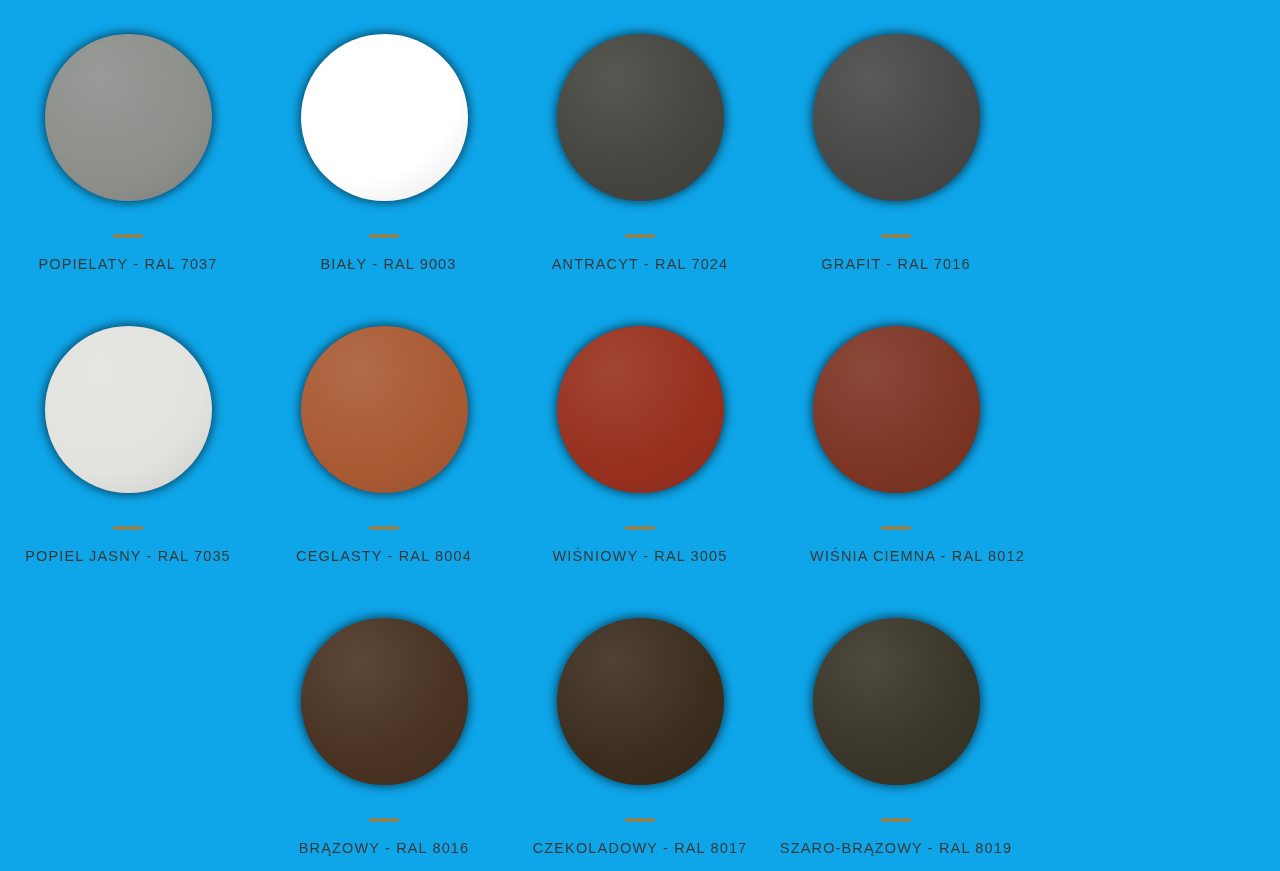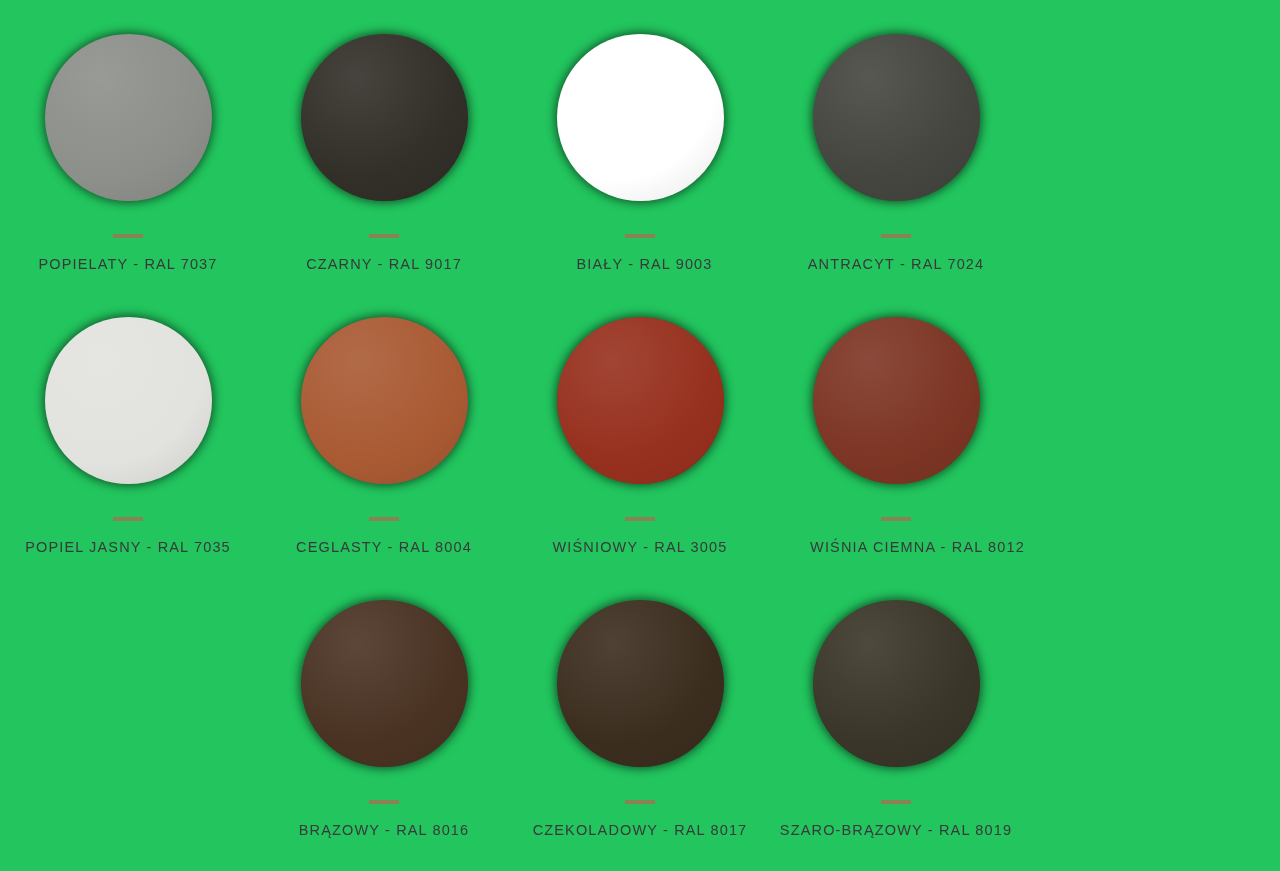--- a/index.html
+++ b/index.html
@@ -93,49 +93,49 @@
     font-weight: 400;
     text-align: center;
     white-space: nowrap;
     line-height: 1;
     text-transform: uppercase;
   }
 </style>
 </head>
 <body>
 
-<div id="swatch-grid" style="background: #22c55e;">
+<div id="swatch-grid" style="background: #0ea5e9; gap: 9px;">
     <div class="swatch-row">
       <div class="swatch-cell">
         <div class="swatch-disc-wrap">
           <div class="swatch-disc" style="background: rgb(141, 143, 139);"></div>
         </div>
         <div class="swatch-divider" style="background: rgb(138, 130, 86);"></div>
         <div class="swatch-label" style="color: rgb(57, 57, 58);">POPIELATY - RAL 7037</div>
       </div>
       <div class="swatch-cell">
         <div class="swatch-disc-wrap">
-          <div class="swatch-disc" style="background: rgb(50, 46, 40);"></div>
-        </div>
-        <div class="swatch-divider" style="background: rgb(138, 130, 86);"></div>
-        <div class="swatch-label" style="color: rgb(57, 57, 58);">CZARNY - RAL 9017</div>
-      </div>
-      <div class="swatch-cell">
-        <div class="swatch-disc-wrap">
           <div class="swatch-disc" style="background: rgb(255, 255, 255);"></div>
         </div>
         <div class="swatch-divider" style="background: rgb(138, 130, 86);"></div>
         <div class="swatch-label" style="color: rgb(57, 57, 58); margin-left: 9px;">BIAŁY - RAL 9003</div>
       </div>
       <div class="swatch-cell">
         <div class="swatch-disc-wrap">
           <div class="swatch-disc" style="background: rgb(69, 69, 63);"></div>
         </div>
         <div class="swatch-divider" style="background: rgb(138, 130, 86);"></div>
         <div class="swatch-label" style="color: rgb(57, 57, 58);">ANTRACYT - RAL 7024</div>
+      </div>
+      <div class="swatch-cell">
+        <div class="swatch-disc-wrap">
+          <div class="swatch-disc" style="background: rgb(71, 71, 69);"></div>
+        </div>
+        <div class="swatch-divider" style="background: rgb(138, 130, 86);"></div>
+        <div class="swatch-label" style="color: rgb(57, 57, 58);">GRAFIT - RAL 7016</div>
       </div>
     </div>
     <div class="swatch-row">
       <div class="swatch-cell">
         <div class="swatch-disc-wrap">
           <div class="swatch-disc" style="background: rgb(226, 226, 222);"></div>
         </div>
         <div class="swatch-divider" style="background: rgb(138, 130, 86);"></div>
         <div class="swatch-label" style="color: rgb(57, 57, 58);">POPIEL JASNY - RAL 7035</div>
       </div>

